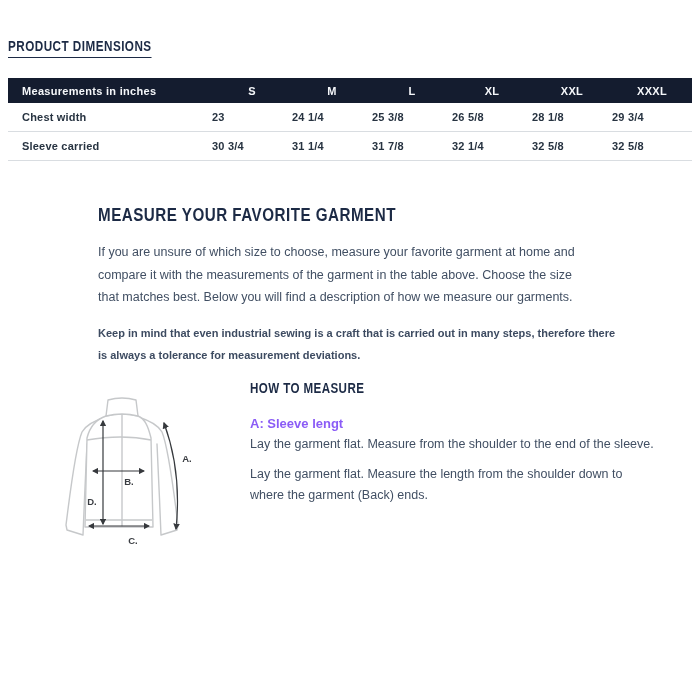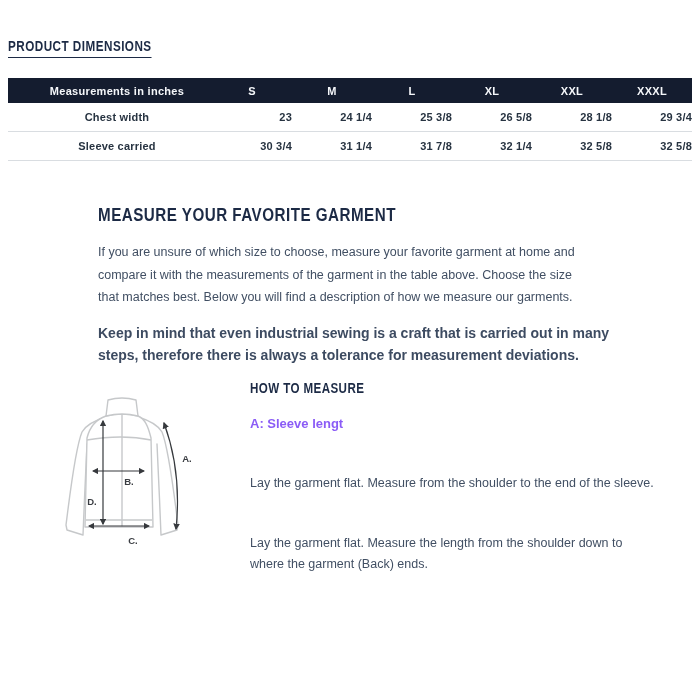--- a/index.html
+++ b/index.html
@@ -18,44 +18,44 @@
   .table-wrap { position:absolute; left:8px; top:78px; width:684px; }
   table { width:100%; border-collapse:collapse; table-layout:fixed; }
   col.c0 { width:204px; }
   col.cs { width:80px; }
   thead th {
     background:#141C2F; color:#F5F7FA; height:25px;
     font-size:11px; font-weight:700; letter-spacing:.3px; text-align:center; padding:0;
   }
   tbody td {
     height:28px; border-bottom:1px solid #D9DDE1; color:#273341;
-    font-size:11px; font-weight:700; letter-spacing:.2px; text-align:right; padding:0;
+    font-size:11px; font-weight:700; letter-spacing:.2px; text-align:left; padding:0;
   }
-  .lbl { text-align:center; padding-left:14px !important; }
+  .lbl { text-align:left; padding-left:14px !important; }
   
   .measure { position:absolute; left:98px; top:204px; width:522px; color:#414F63; }
   .measure-heading {
     margin:0 0 15px; font-size:19px; font-weight:700; letter-spacing:.6px; color:#1C2A45;
     transform:scaleX(.8); transform-origin:0 0; white-space:nowrap;
   }
   .intro { margin:0 0 13px; font-size:12.5px; line-height:22.5px; max-width:490px; }
-  .note  { margin:0; font-size:14px; line-height:22.5px; max-width:520px; font-weight:700; color:#3D4B61; }
+  .note  { margin:0; font-size:11px; line-height:22.5px; max-width:520px; font-weight:700; color:#3D4B61; }
   
   .diagram { position:absolute; left:56px; top:394px; width:145px; height:172px; }
   .diagram svg { display:block; }
   .diag-label { font-size:9.5px; font-weight:600; fill:#3A3D42; }
   
   .howto { position:absolute; left:250px; top:380px; width:407px; color:#414F63; }
   .howto-heading {
     margin:0 0 17px; font-size:14.5px; font-weight:700; letter-spacing:.5px; color:#1C2A45;
     transform:scaleX(.8); transform-origin:0 0; white-space:nowrap;
   }
   .hm-item { margin-bottom:9px; }
   .hm-label { font-size:13px; font-weight:700; line-height:21px; color:#8b5cf6; }
-  .hm-desc  { font-size:12.5px; line-height:21px;margin-top:39px; }
+  .hm-desc  { font-size:12.5px; line-height:21px; }
 </style>
 </head>
 <body>
 
 <div class="page">
 
   <h1 class="page-title">PRODUCT DIMENSIONS</h1>
 
   <div class="table-wrap">
     <table>

